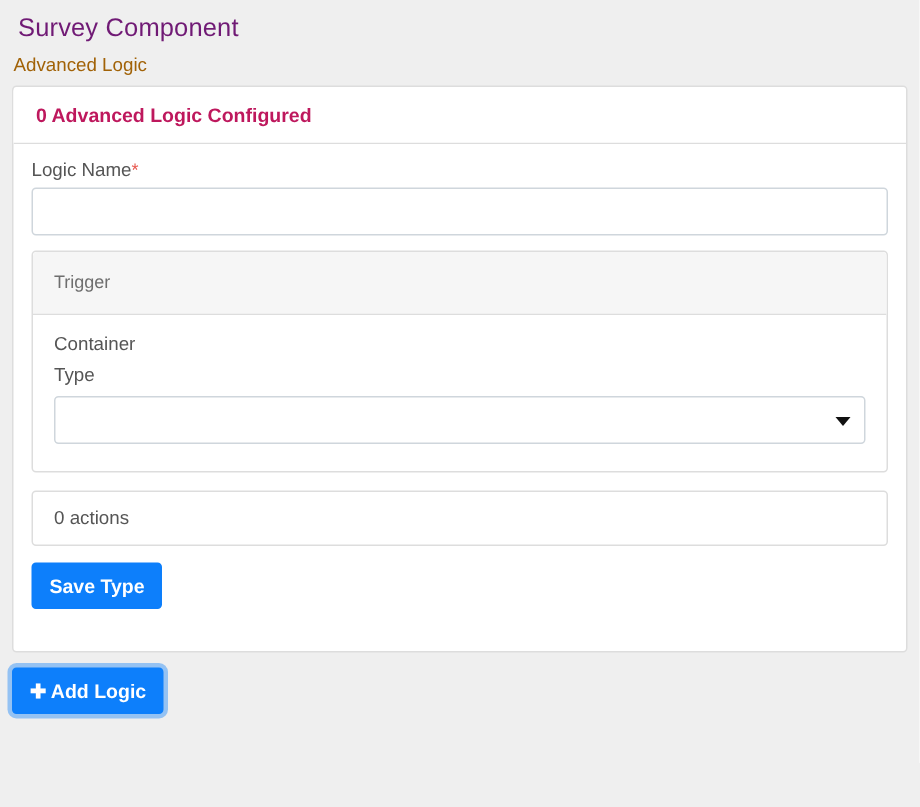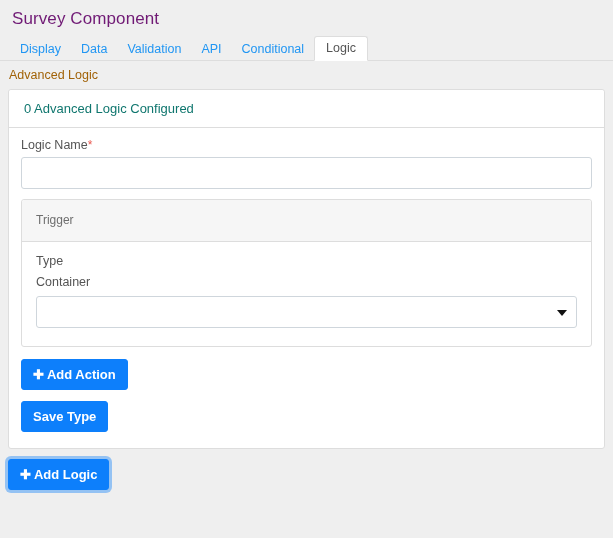--- a/index.html
+++ b/index.html
@@ -72,27 +72,27 @@
     margin: 6px 8px 0 8px;
     background: #ffffff;
     border: 1px solid #dddddd;
     border-radius: 3px;
   }
   .panel-heading {
     background: #ffffff;
     border-bottom: 1px solid #dddddd;
     padding: 11px 15px 11px 15px;
     font-size: 13px;
-    font-weight: normal;
-    color: #0f766e;
+    font-weight: bold;
+    color: #be185d;
     border-radius: 3px 3px 0 0;
     line-height: 15px;
   }
   .panel-body {
-    padding: 10px 12px 16px 12px;
+    padding: 10px 12px 28px 12px;
   }
 
   
   .form-group {
     margin-bottom: 10px;
   }
   .control-label {
     display: block;
     font-size: 12.5px;
     color: #555555;
@@ -211,28 +211,20 @@
     padding: 10px 0 0 8px;
   }
 </style>
 </head>
 <body>
 
 <div>
 
   <h1 class="page-title">Survey Component</h1>
 
-  <ul class="tabs">
-    <li class="tab">Display</li>
-    <li class="tab">Data</li>
-    <li class="tab">Validation</li>
-    <li class="tab">API</li>
-    <li class="tab">Conditional</li>
-    <li class="tab active">Logic</li>
-  </ul>
 
   <div class="section-label">Advanced Logic</div>
 
   <div class="panel">
 
     <div class="panel-heading">0 Advanced Logic Configured</div>
 
     <div class="panel-body">
 
       <div class="form-group">
@@ -240,37 +232,35 @@
           <span>Logic Name</span><span class="req-star">*</span>
         </label>
         <input class="form-control" type="text" value="" style="">
       </div>
 
       <div class="inner-panel">
         <div class="inner-panel-heading">
           <h3 class="inner-panel-title">Trigger</h3>
         </div>
         <div class="inner-panel-body">
+          <div class="plain-label">Container</div>
           <div class="plain-label">Type</div>
-          <div class="plain-label">Container</div>
           <div class="select-wrap">
             <select class="form-control">
               <option></option>
             </select>
             <span class="select-caret"></span>
           </div>
         </div>
       </div>
 
-
-      <div class="btn-block-wrap">
-        <button class="btn" type="button">
-          <span class="plus">✚</span><span>Add Action</span>
-        </button>
-      </div>
+      <div class="list-box">
+        <span>0 actions</span>
+      </div>
+
 
       <div>
         <button class="btn" type="button">Save Type</button>
       </div>
 
     </div>
   </div>
 
   <div class="footer-area">
     <button class="btn btn-focus" type="button">

